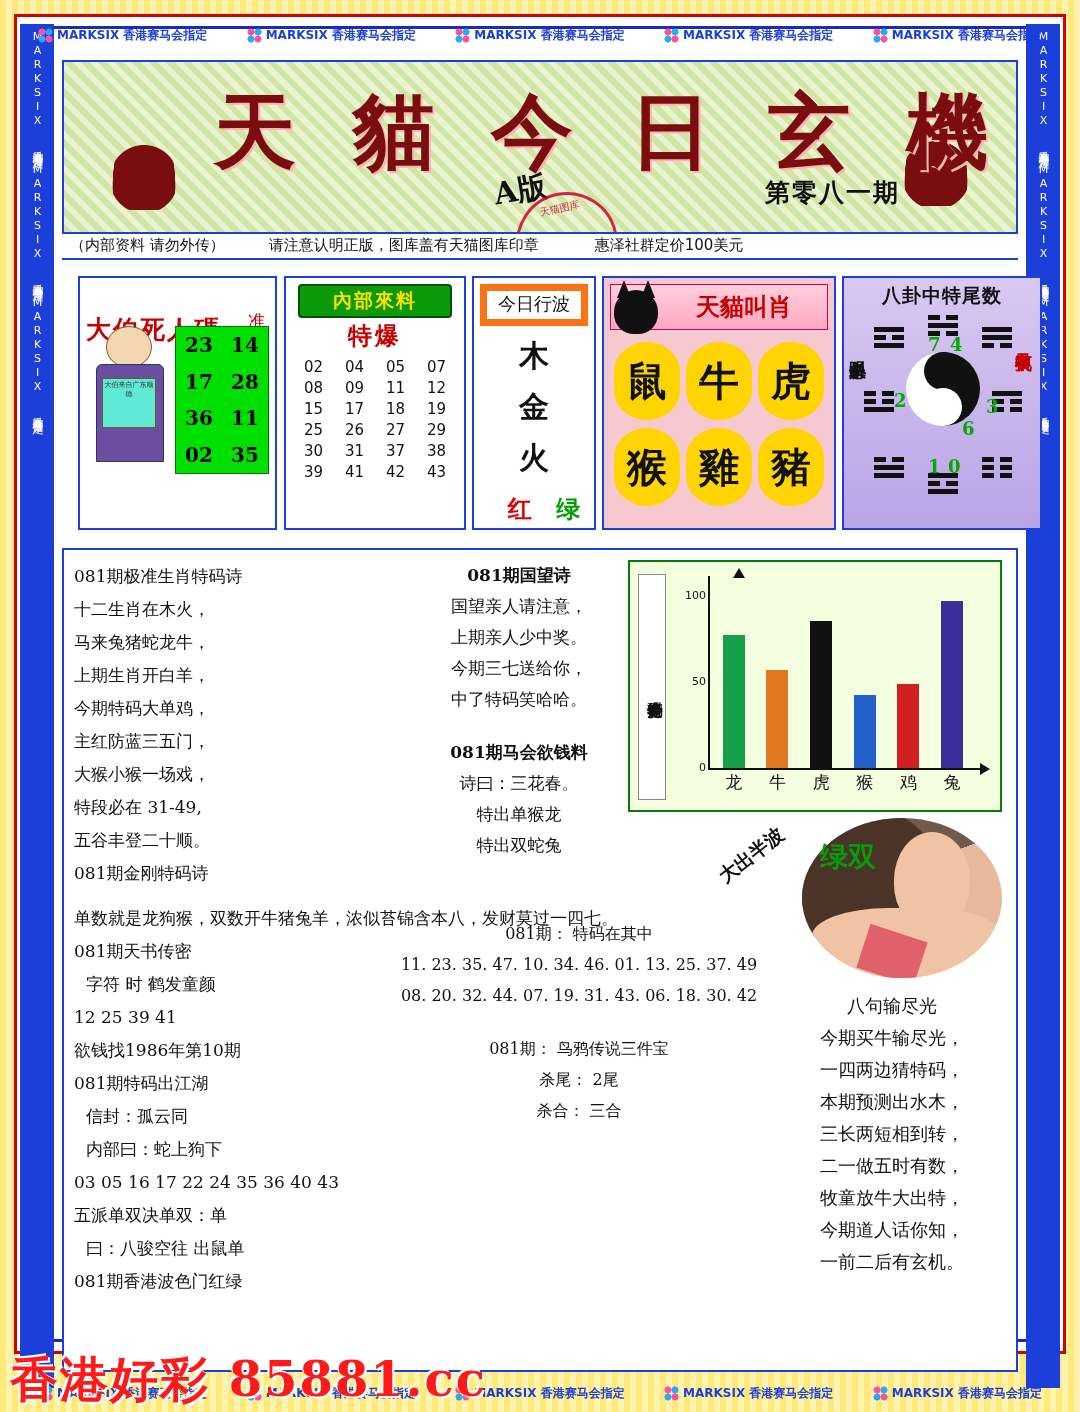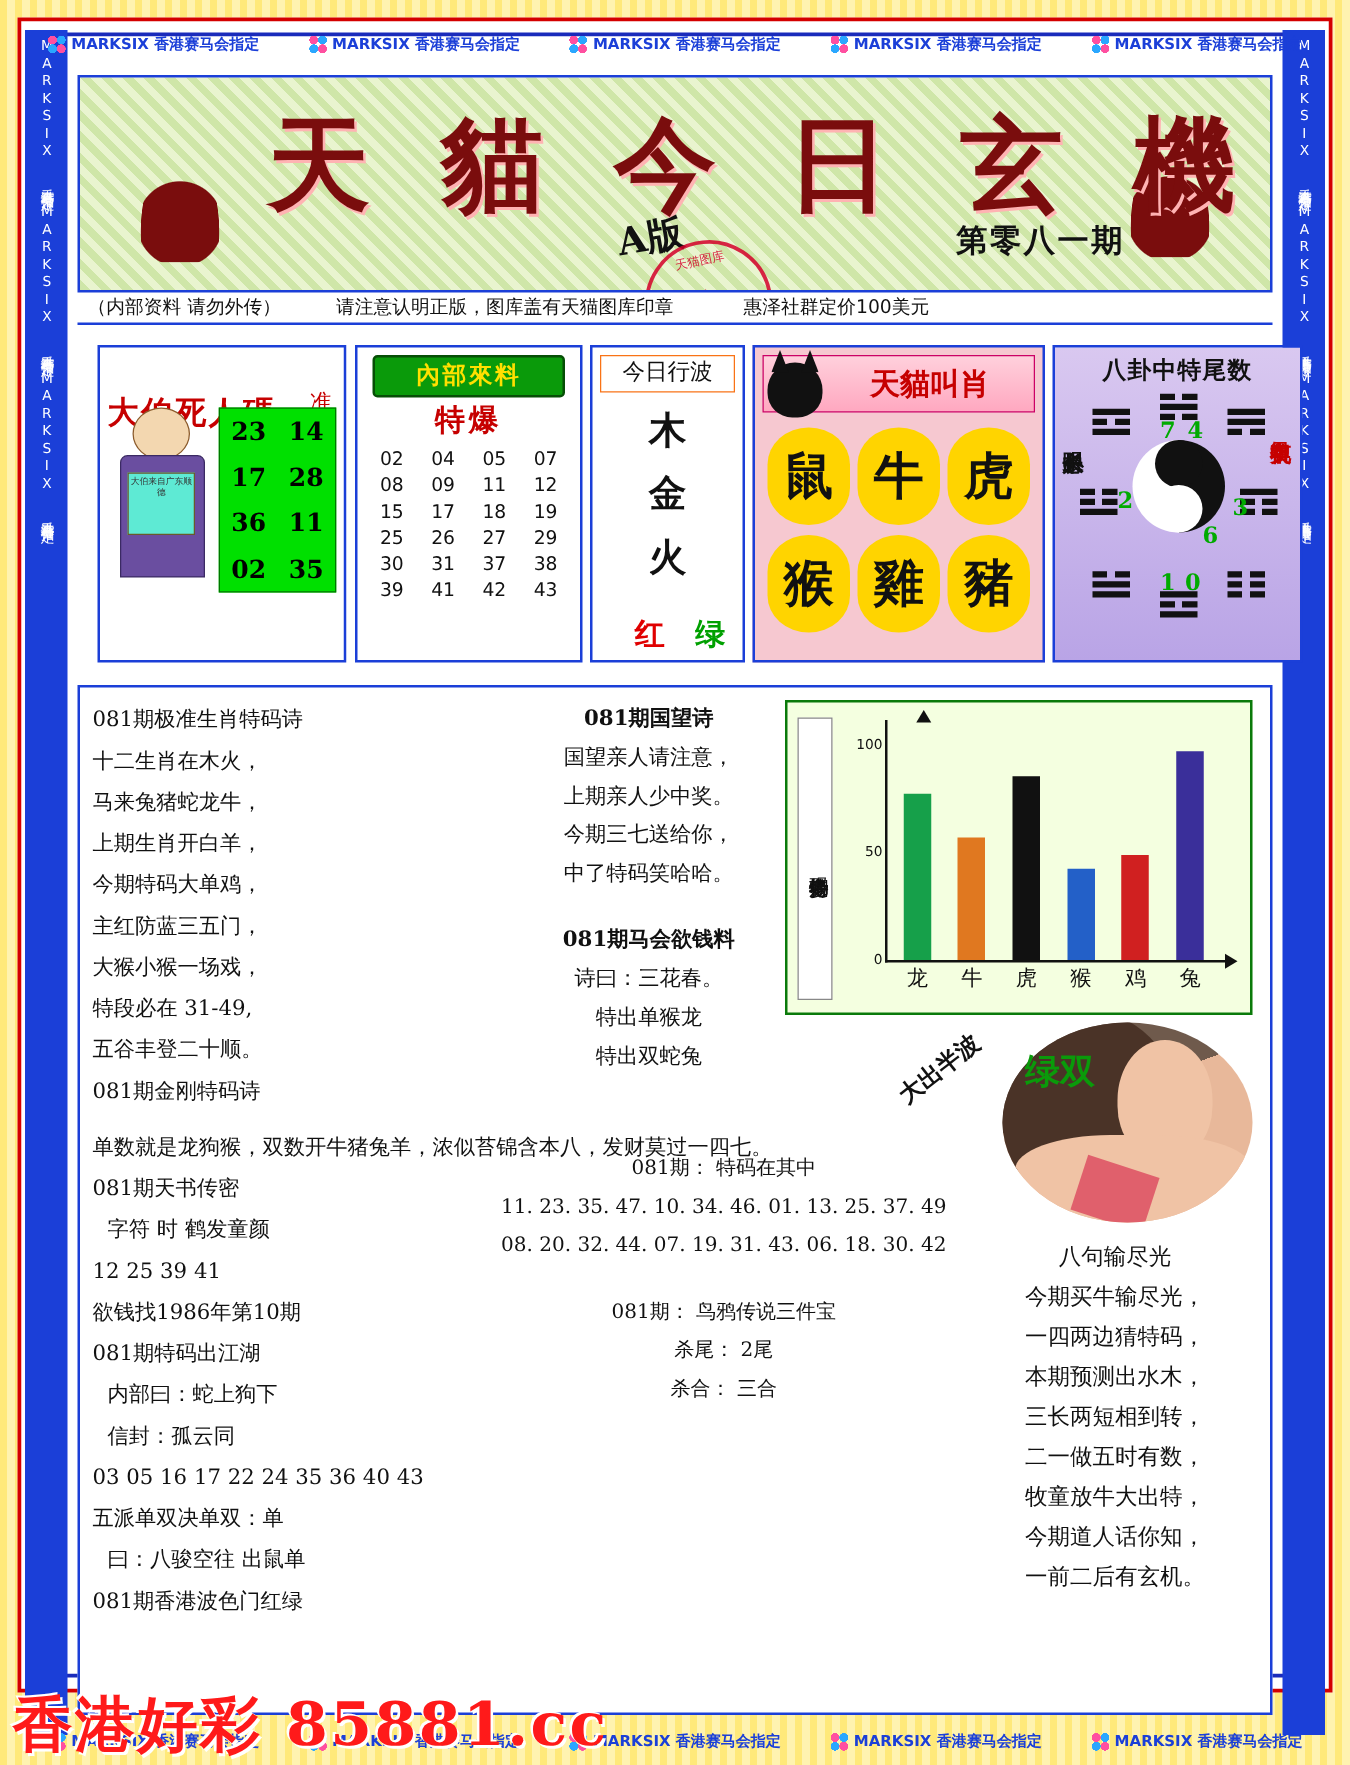--- a/index.html
+++ b/index.html
@@ -176,29 +176,29 @@
     text-align:center;font-family:"DejaVu Serif",serif;font-weight:bold;
     font-size:24px;color:#c60000;margin-top:2px;letter-spacing:3px;
   }
   .boxB .nums{
     margin:6px 8px 0;display:grid;grid-template-columns:repeat(4,1fr);
     gap:3px 2px;font-size:15px;text-align:center;color:#111;
   }
   
   .boxC{left:410px;top:8px;width:120px;height:250px;}
   .boxC .cap{
-    margin:6px;height:28px;border:1px solid #f97316;text-align:center;
+    margin:6px;height:28px;border:7px solid #f97316;text-align:center;
     line-height:26px;font-size:18px;color:#111;
   }
   .boxC .w{
     text-align:center;font-family:"DejaVu Serif",serif;font-size:30px;
     font-weight:bold;color:#111;margin-top:10px;
   }
   .boxC .rg{
-    text-align:center;margin-top:24px;font-size:24px;font-weight:bold;
+    text-align:center;margin-top:14px;font-size:24px;font-weight:bold;
     font-family:"DejaVu Serif",serif;
     padding-left:20px;
   }
   .boxC .rg .r{color:#e00000;margin-right:16px;}
   .boxC .rg .g{color:#00a000;}
   
   .boxD{left:540px;top:8px;width:230px;height:250px;background:#f6c8d0;}
   .boxD .cap{
     margin:6px;height:44px;background:linear-gradient(#ffd0dc,#ffa8c0);
     border:1px solid #c06;font-family:"DejaVu Serif",serif;font-weight:bold;
@@ -559,22 +559,22 @@
     <div class="jingang">
       <div>单数就是龙狗猴，双数开牛猪兔羊，浓似苔锦含本八，发财莫过一四七。</div>
     </div>
 
     <div style="position:absolute;left:10px;top:385px;width:300px;font-family:'DejaVu Serif',serif;font-size:17px;line-height:33px;color:#111;">
       <div>081期天书传密</div>
       <div style="padding-left:12px;">字符  时  鹤发童颜</div>
       <div>12  25  39  41</div>
       <div>欲钱找1986年第10期</div>
       <div>081期特码出江湖</div>
+      <div style="padding-left:12px;">信封：孤云同</div>
       <div style="padding-left:12px;">内部曰：蛇上狗下</div>
-      <div style="padding-left:12px;">信封：孤云同</div>
       <div>03  05  16  17  22  24  35  36  40  43</div>
       <div>五派单双决单双：单</div>
       <div style="padding-left:12px;">曰：八骏空往  出鼠单</div>
       <div>081期香港波色门红绿</div>
     </div>
 
     <div class="col-mid">
       <div class="h">081期国望诗</div>
       <div>国望亲人请注意，</div>
       <div>上期亲人少中奖。</div>

